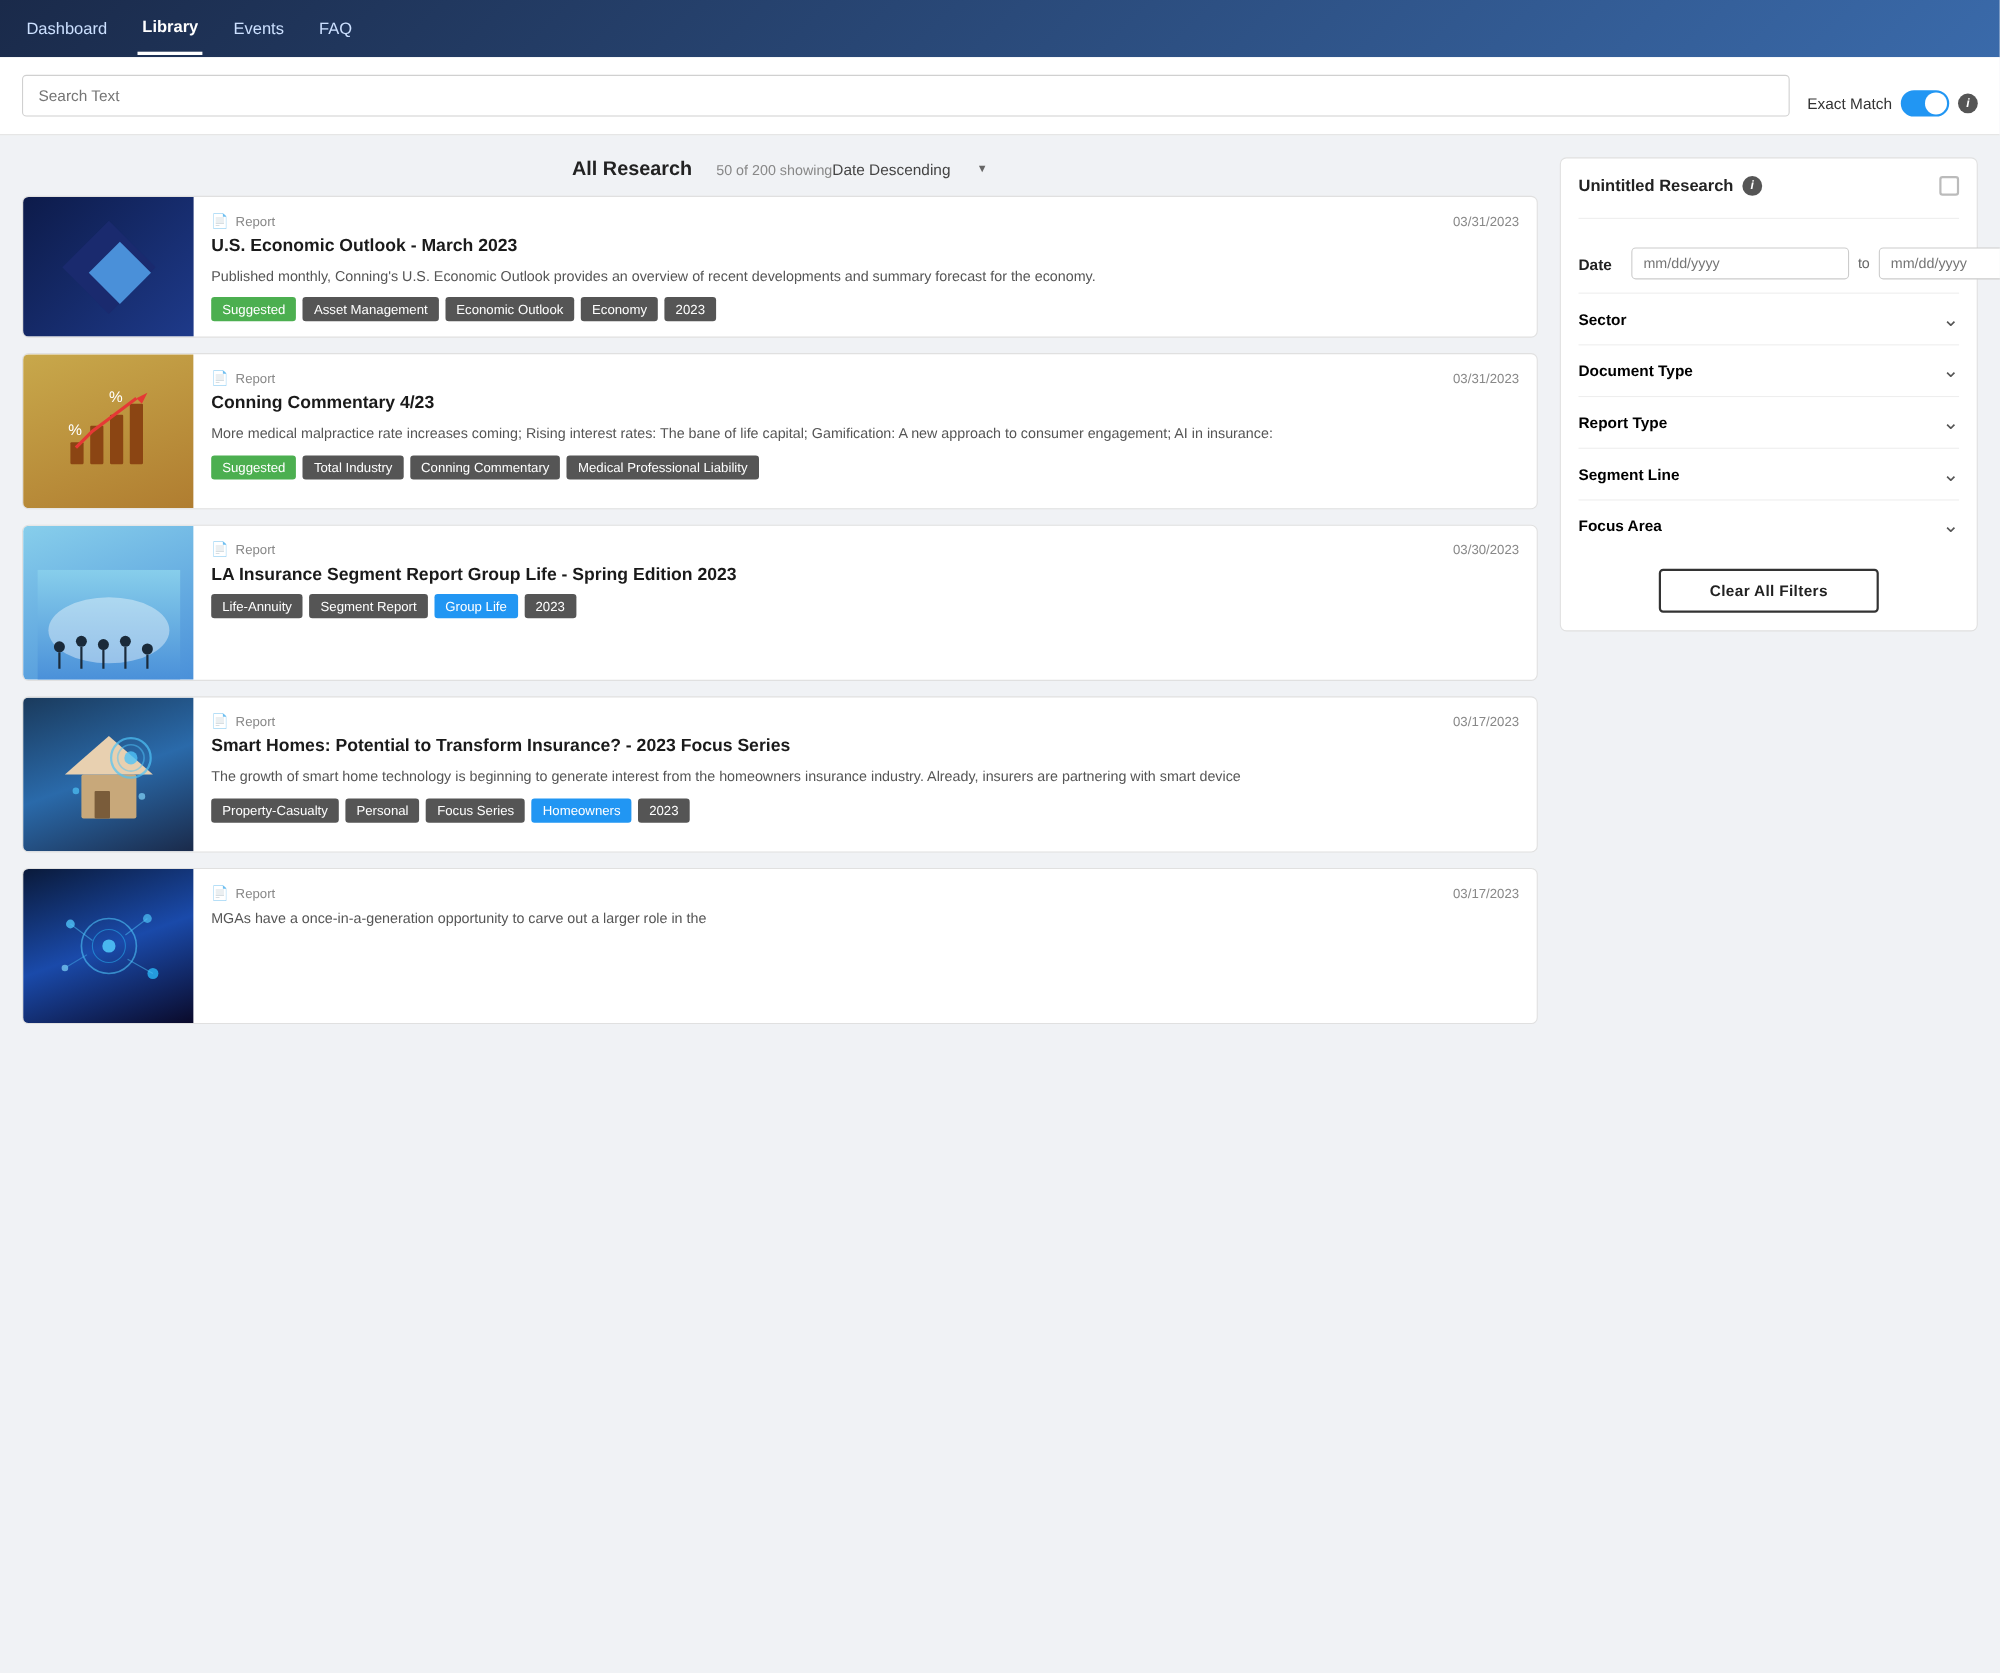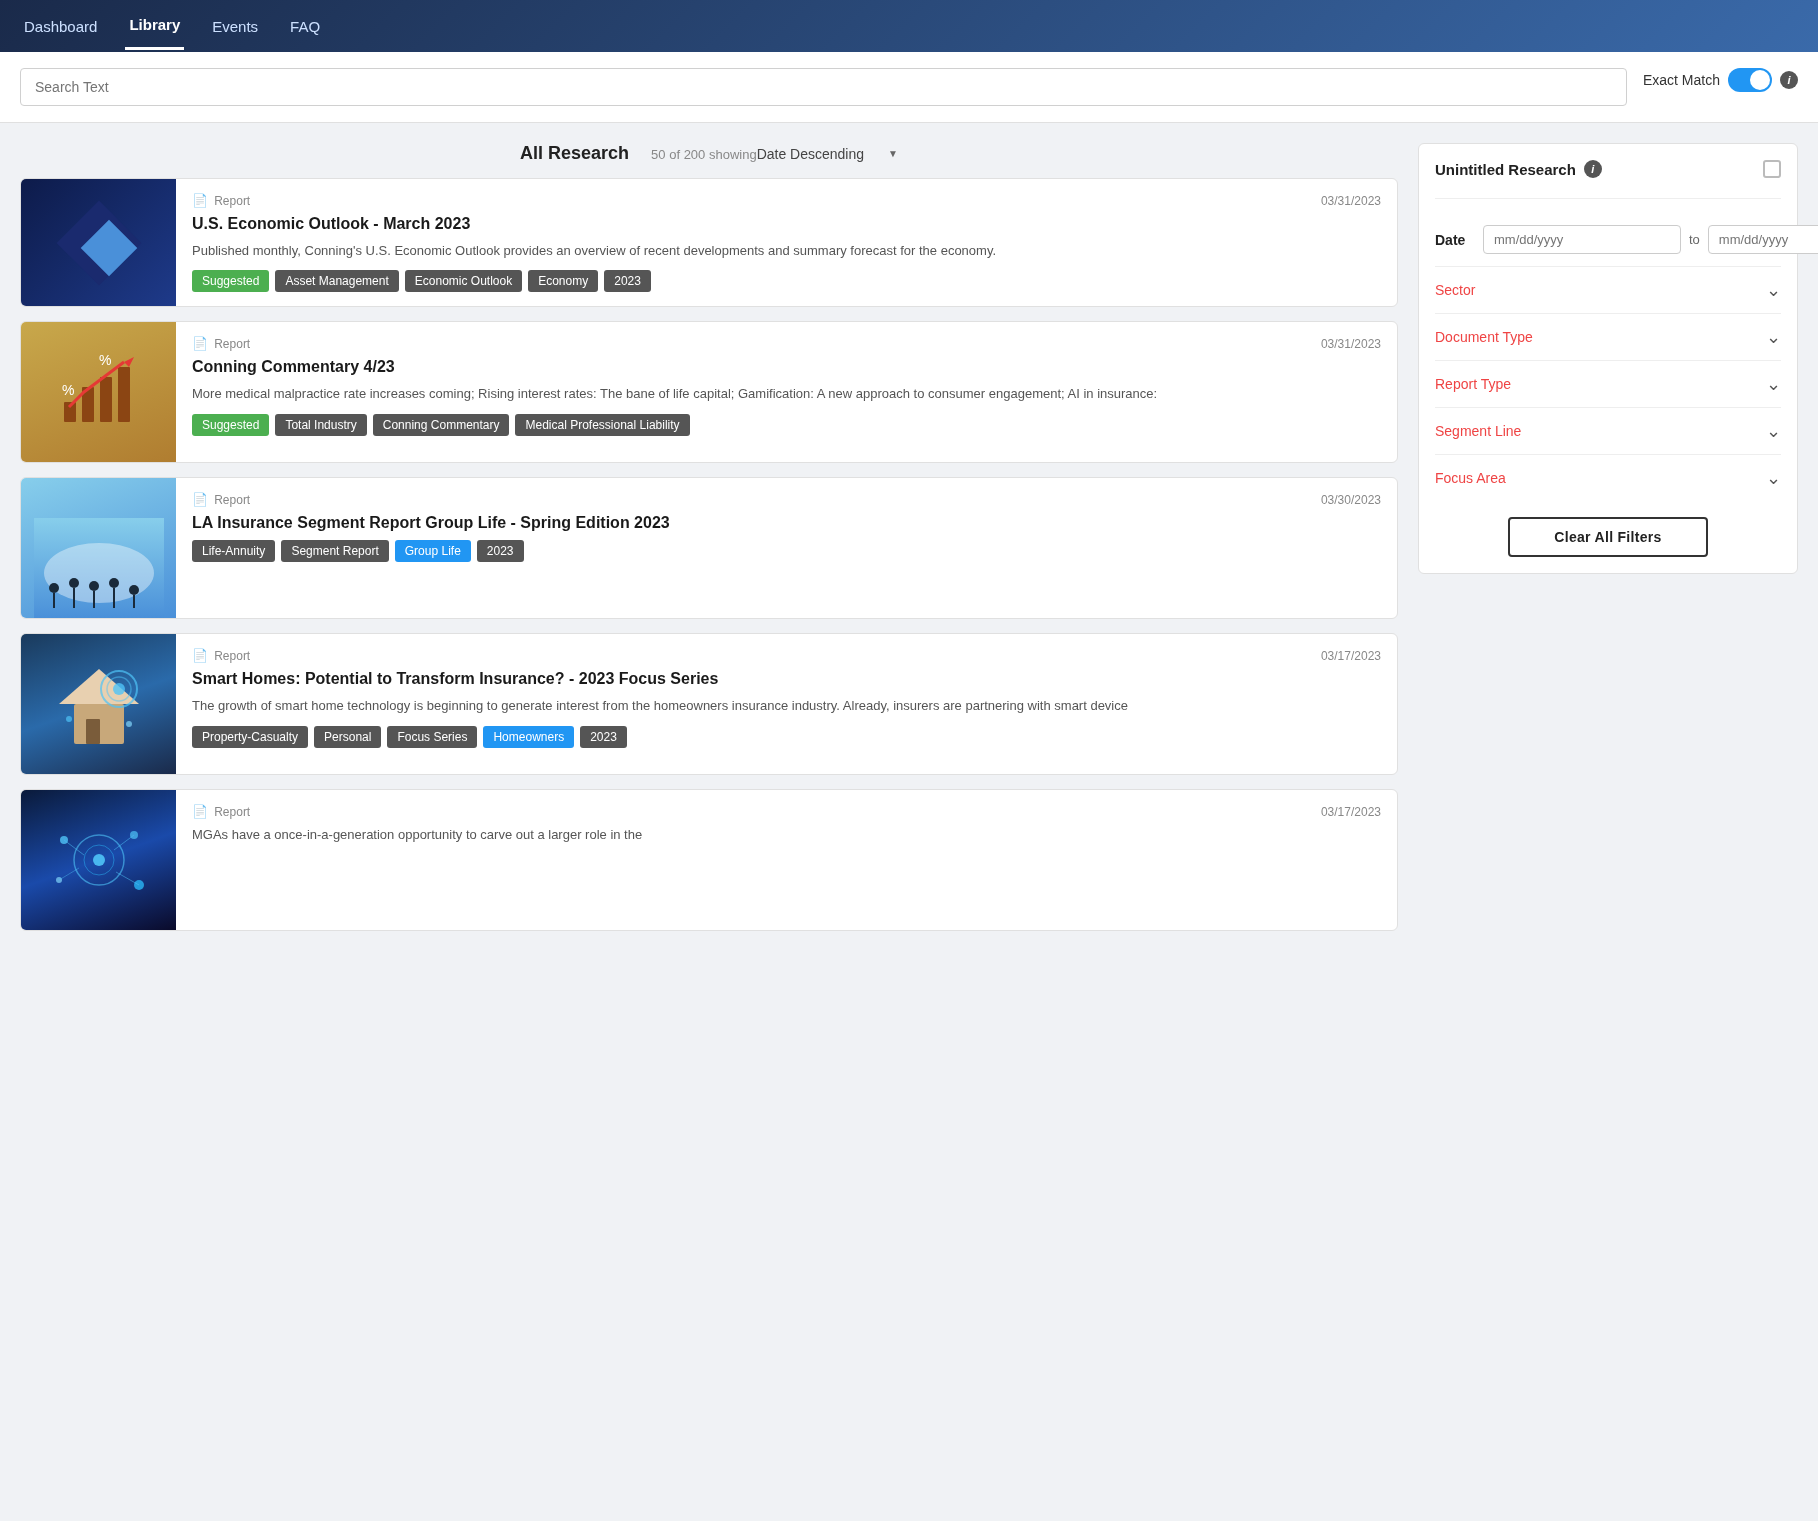--- a/index.html
+++ b/index.html
@@ -11,21 +11,21 @@
       display: flex; align-items: center; padding: 0 20px; height: 52px;
     }
     .nav-bar a {
       color: #cce0ff; text-decoration: none; margin-right: 24px; font-size: 15px; padding: 14px 4px;
     }
     .nav-bar a.active { color: #fff; font-weight: bold; border-bottom: 3px solid #fff; }
 
     
     .search-section {
       background: #fff; padding: 16px 20px; border-bottom: 1px solid #e0e0e0;
-      display: flex; align-items: flex-start; gap: 16px;
+      display: flex; align-items: flex-end; gap: 16px;
     }
     .search-input-wrap {
       flex: 1; border: 1px solid #d0d0d0; border-radius: 4px; padding: 10px 14px;
       display: flex; align-items: center;
     }
     .search-input-wrap input {
       border: none; outline: none; width: 100%; font-size: 14px; color: #999;
     }
     .exact-match-wrap {
       display: flex; align-items: center; gap: 8px; white-space: nowrap; font-size: 14px; color: #333;
@@ -114,21 +114,21 @@
     .sidebar-title { font-size: 15px; font-weight: bold; color: #222; }
     .checkbox-empty {
       width: 18px; height: 18px; border: 2px solid #bbb; border-radius: 3px;
       cursor: pointer;
     }
     .filter-row {
       display: flex; align-items: center; justify-content: space-between;
       padding: 12px 0; border-bottom: 1px solid #eee; cursor: pointer;
     }
     .filter-row:last-of-type { border-bottom: none; }
-    .filter-label { font-size: 14px; font-weight: normal; color: #ef4444; }
+    .filter-label { font-size: 14px; font-weight: bold; color: #000000; }
     .filter-caret { font-size: 18px; color: #555; }
 
     
     .date-filter-row {
       display: flex; align-items: center; gap: 8px;
       padding: 12px 0; border-bottom: 1px solid #eee;
     }
     .date-label { font-size: 14px; font-weight: bold; color: #222; min-width: 40px; }
     .date-input {
       border: 1px solid #ccc; border-radius: 4px; padding: 6px 10px;

